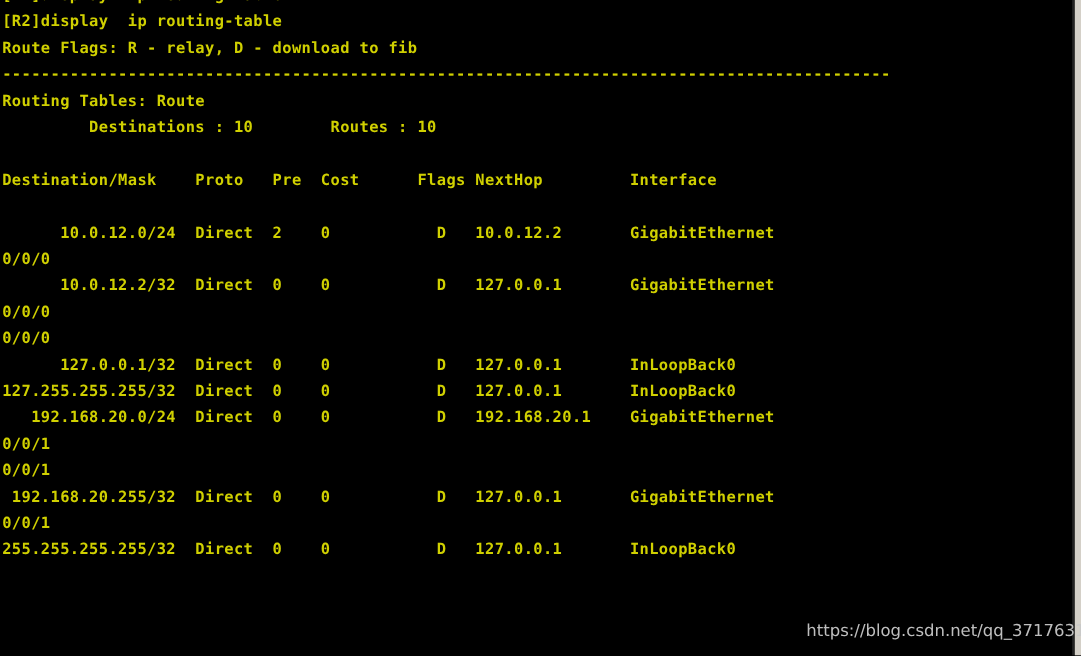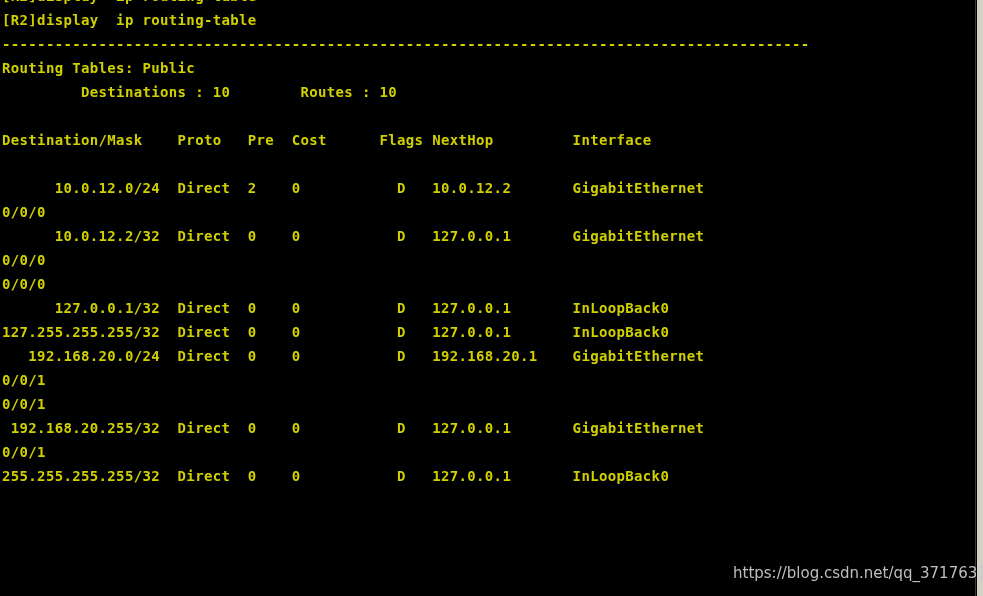--- a/index.html
+++ b/index.html
@@ -84,22 +84,23 @@
   }
 </style>
 </head>
 <body>
 
 <div class="terminal">
 
   <div class="screen">
     <span class="line clipped">[R2]display  ip routing-table</span>
     <span class="line">[R2]display  ip routing-table</span>
+    <span class="line">Route Flags: R - relay, D - download to fib</span>
     <span class="line">--------------------------------------------------------------------------------------------</span>
-    <span class="line">Routing Tables: Public</span>
+    <span class="line">Routing Tables: Route</span>
     <span class="line">         Destinations : 10        Routes : 10</span>
     <span class="line blank"></span>
     <span class="line">Destination/Mask    Proto   Pre  Cost      Flags NextHop         Interface</span>
     <span class="line blank"></span>
     <span class="line">      10.0.12.0/24  Direct  2    0           D   10.0.12.2       GigabitEthernet</span>
     <span class="line">0/0/0</span>
     <span class="line">      10.0.12.2/32  Direct  0    0           D   127.0.0.1       GigabitEthernet</span>
     <span class="line">0/0/0</span>
     <span class="line">0/0/0</span>
     <span class="line">      127.0.0.1/32  Direct  0    0           D   127.0.0.1       InLoopBack0</span>

